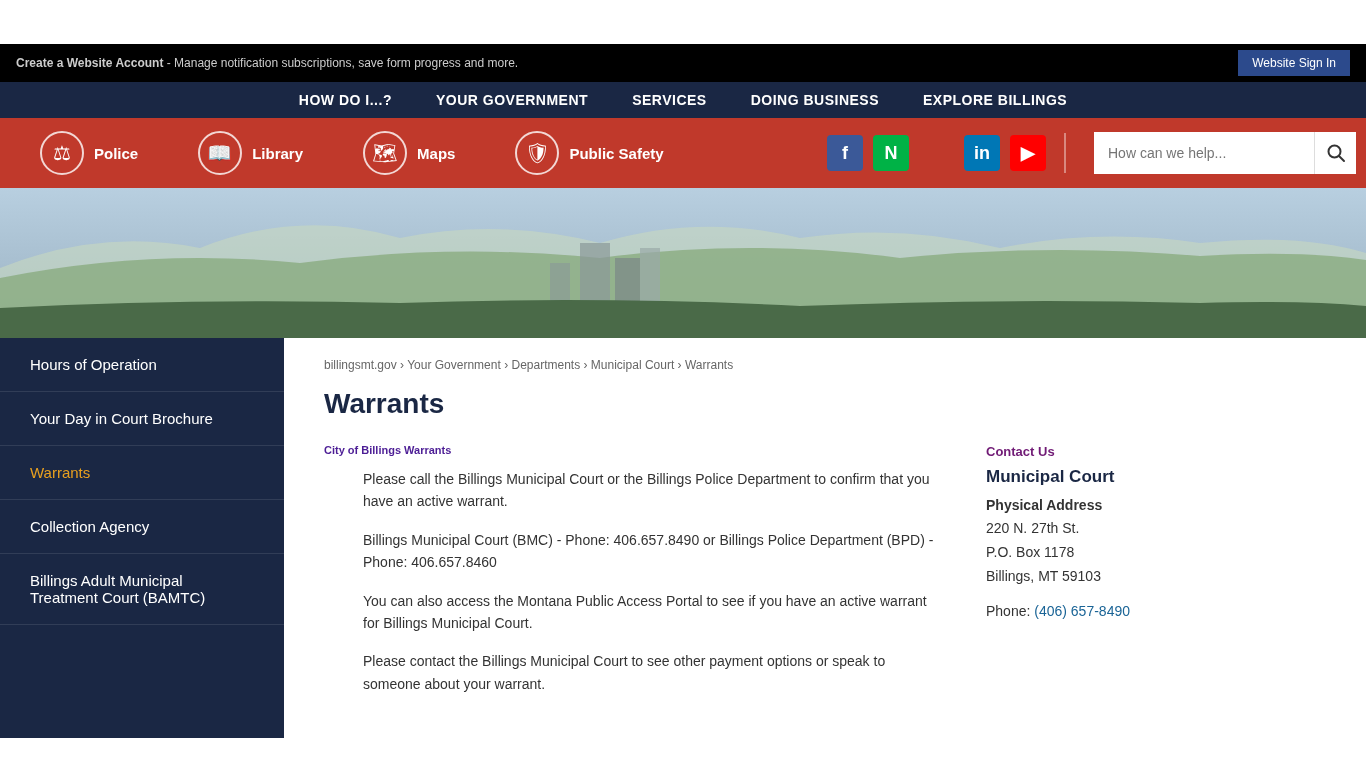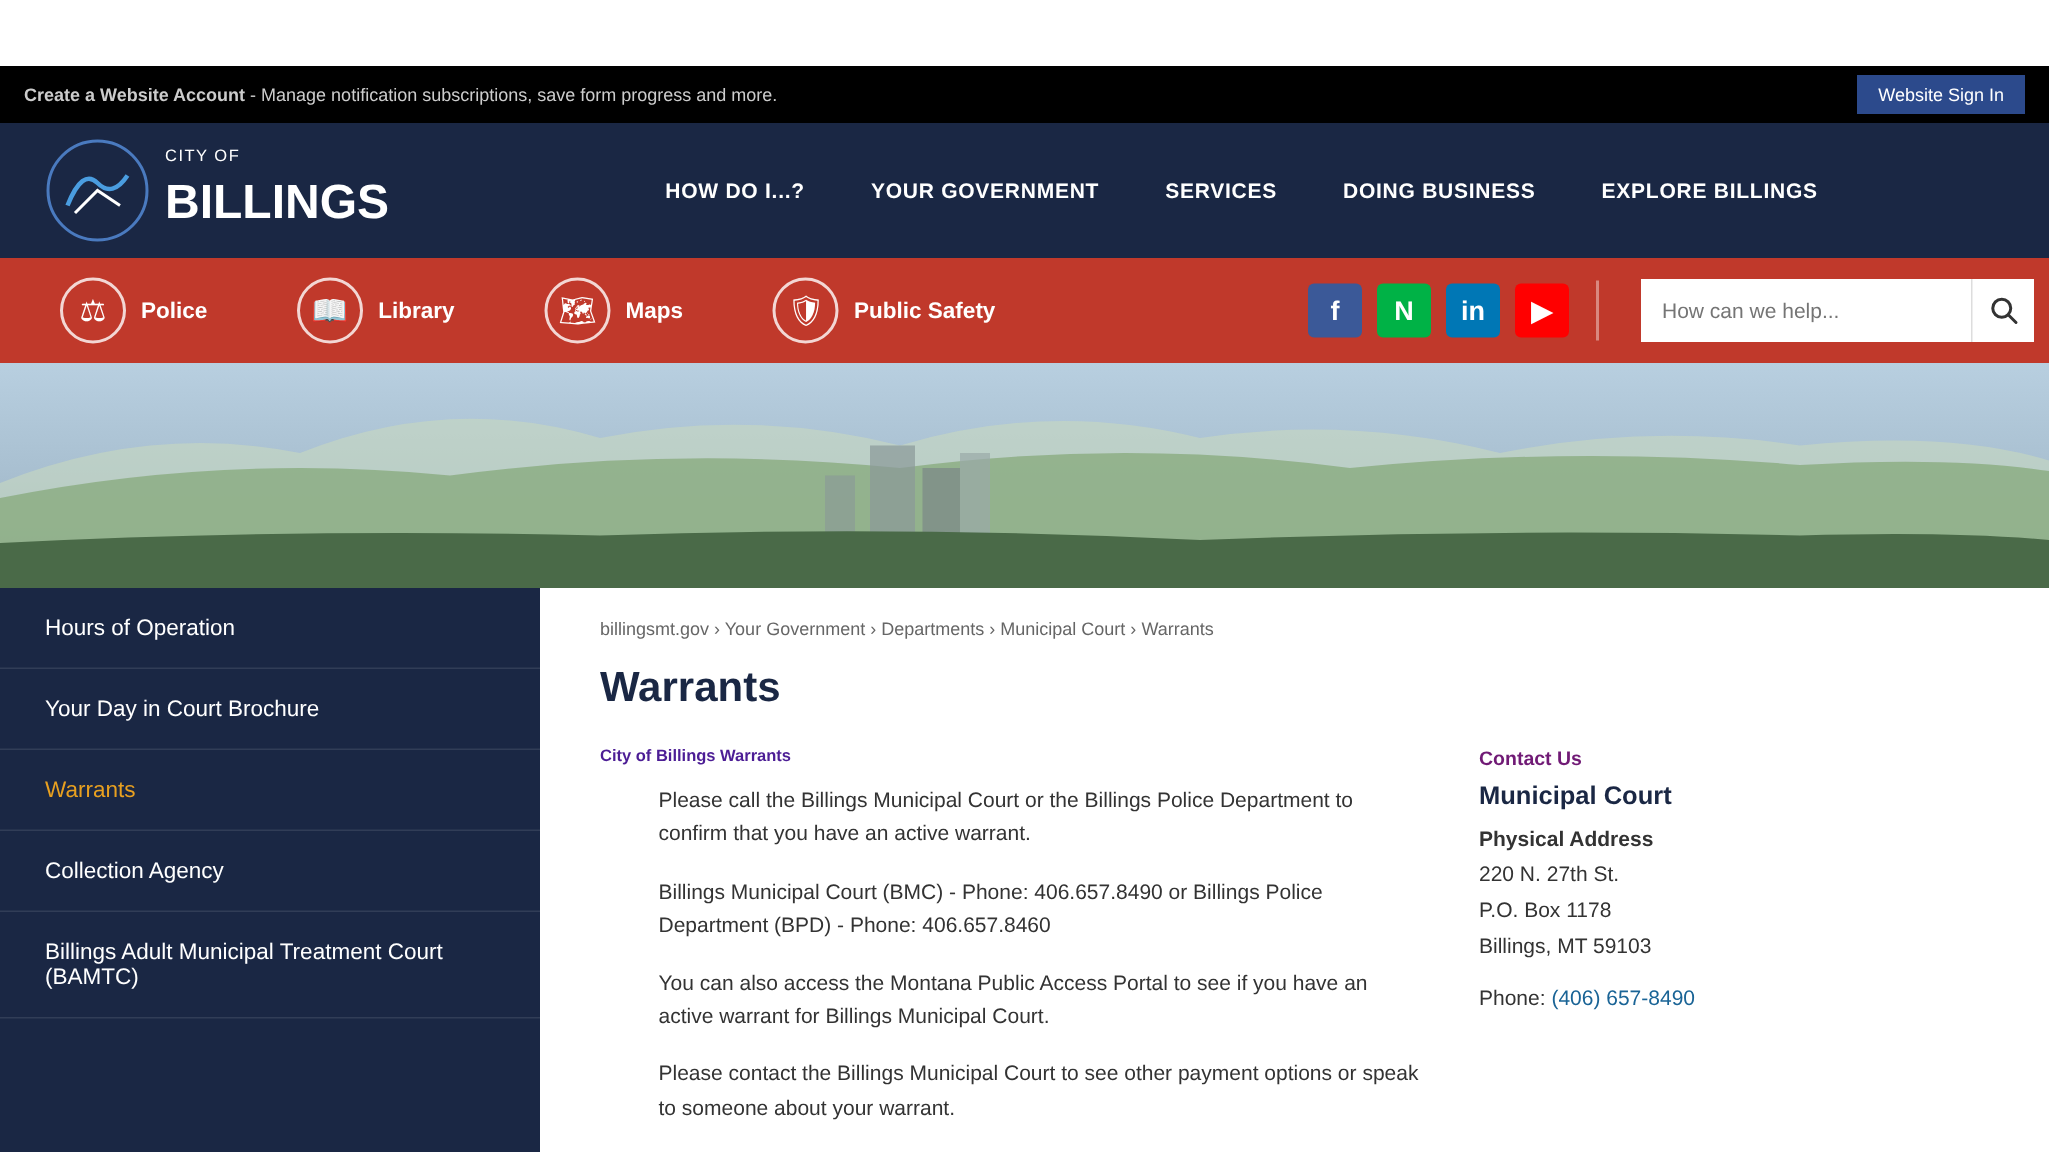--- a/index.html
+++ b/index.html
@@ -121,21 +121,21 @@
       display: flex;
       align-items: center;
       justify-content: center;
       font-size: 18px;
       cursor: pointer;
       color: white;
       font-weight: bold;
     }
     .social-icon.facebook { background-color: #3b5998; }
     .social-icon.nextdoor { background-color: #00b246; }
-    .social-icon.linkedin { background-color: #0077b5; }
+    .social-icon.linkedin { background-color: #0077b5; margin-left: 45px; }
     .social-icon.youtube { background-color: #ff0000; }
     .search-bar {
       display: flex;
       align-items: center;
       margin-left: 10px;
     }
     .search-bar input {
       padding: 8px 14px;
       border: none;
       font-size: 14px;
@@ -179,21 +179,21 @@
     }
 
     
     .main-content {
       display: flex;
       min-height: 400px;
     }
 
     
     .sidebar {
-      width: 360px;
+      width: 284px;
       background-color: #1a2744;
       flex-shrink: 0;
       padding: 0;
     }
     .sidebar-item {
       display: block;
       padding: 18px 30px;
       color: white;
       text-decoration: none;
       font-size: 15px;
@@ -279,31 +279,20 @@
 <body>
 
 <div class="top-banner">
   <div>
     <strong style="cursor:pointer;">Create a Website Account</strong><span> - Manage notification subscriptions, save form progress and more.</span>
   </div>
   <button class="sign-in-btn">Website Sign In</button>
 </div>
 
 <div class="header">
-  <div class="logo-area">
-    <svg class="logo-icon" viewBox="0 0 70 70" xmlns="http://www.w3.org/2000/svg">
-      <circle cx="35" cy="35" r="33" fill="#1a2744" stroke="#4a7abf" stroke-width="2"></circle>
-      <path d="M15 45 Q25 20 35 30 Q45 40 55 25" stroke="#4a9de0" stroke-width="3" fill="none"></path>
-      <path d="M20 50 L35 35 L50 45" stroke="white" stroke-width="2" fill="none"></path>
-    </svg>
-    <div class="logo-text">
-      <span>CITY OF</span>
-      <span class="billings">Billings</span>
-    </div>
-  </div>
   <nav class="main-nav">
     <a href="#">HOW DO I...?</a>
     <a href="#">YOUR GOVERNMENT</a>
     <a href="#">SERVICES</a>
     <a href="#">DOING BUSINESS</a>
     <a href="#">EXPLORE BILLINGS</a>
   </nav>
 </div>
 
 <div class="orange-bar">

